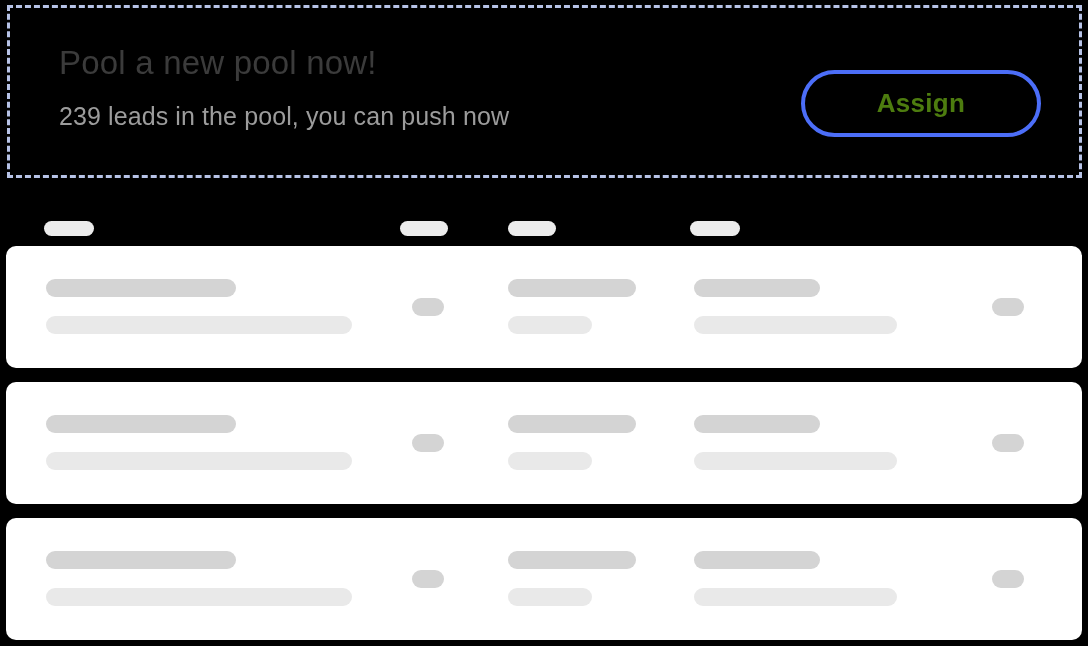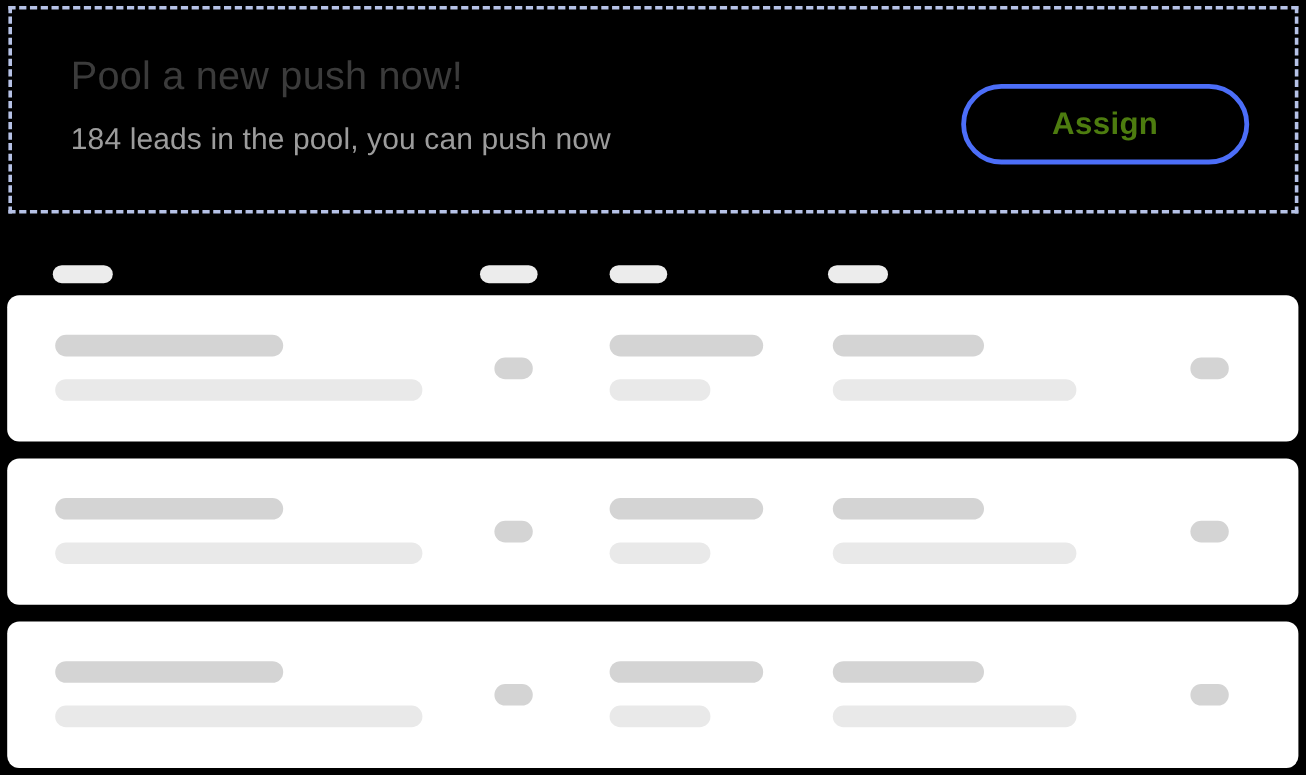--- a/index.html
+++ b/index.html
@@ -116,22 +116,22 @@
   .row-top    { top: 33px; }
   .row-bottom { top: 70px; }
   .row-mid    { top: 52px; }
 </style>
 </head>
 <body>
 
 <div id="promo-banner">
 
   <div id="promo-text-block">
-    <div id="promo-title">Pool a new push now!</div>
-    <div id="promo-subtitle">184 leads in the pool, you can push now</div>
+    <div id="promo-title">Pool a new pool now!</div>
+    <div id="promo-subtitle">239 leads in the pool, you can push now</div>
   </div>
 
   <button id="assign-button">Assign</button>
 </div>
 
 <div id="skeleton-header">
     <div class="header-pill" style="left: 44px; width: 50px;"></div>
     <div class="header-pill" style="left: 400px; width: 48px;"></div>
     <div class="header-pill" style="left: 508px; width: 48px;"></div>
     <div class="header-pill" style="left: 690px; width: 50px;"></div>

